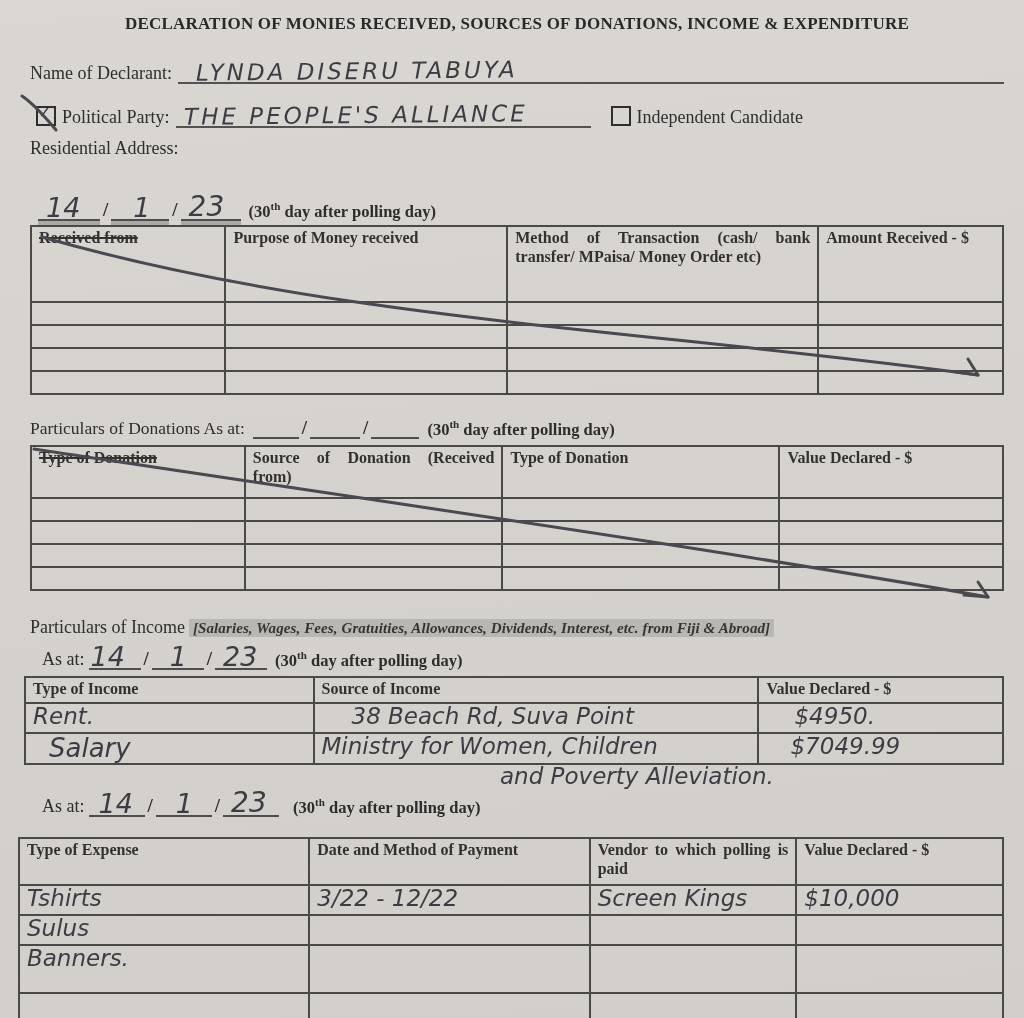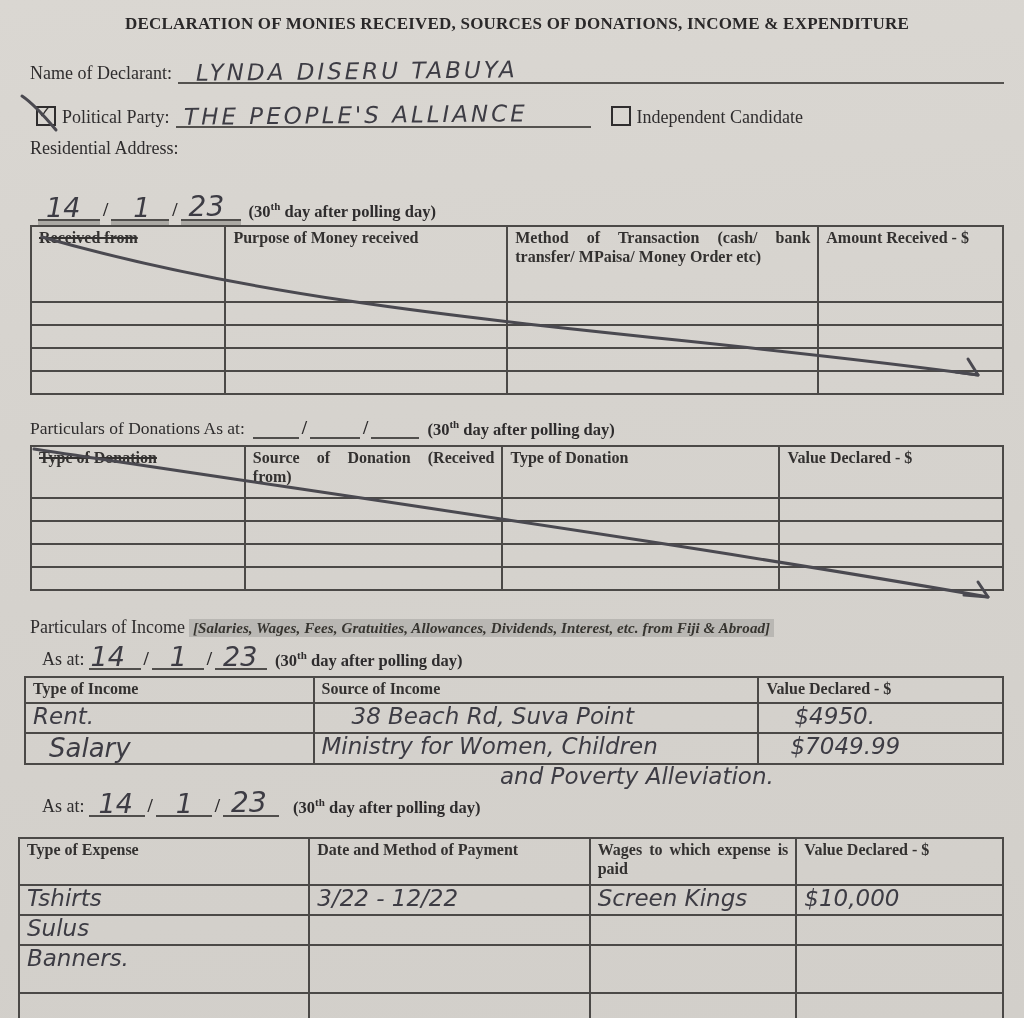--- a/index.html
+++ b/index.html
@@ -315,21 +315,21 @@
       <colgroup>
           <col style="width:29.5%">
           <col style="width:28.5%">
           <col style="width:21%">
           <col style="width:21%">
         </colgroup>
       <tbody>
           <tr style="height:47px;">
         <th>Type of Expense</th>
         <th>Date and Method of Payment</th>
-        <th>Wages to which expense is paid</th>
+        <th>Vendor to which polling is paid</th>
         <th>Value Declared - $</th>
       </tr>
       <tr style="height:30px;">
         <td><span class="hw">Tshirts</span></td>
         <td><span class="hw">3/22 - 12/22</span></td>
         <td><span class="hw">Screen Kings</span></td>
         <td><span class="hw">$10,000</span></td>
       </tr>
       <tr style="height:30px;">
         <td><span class="hw">Sulus</span></td>

